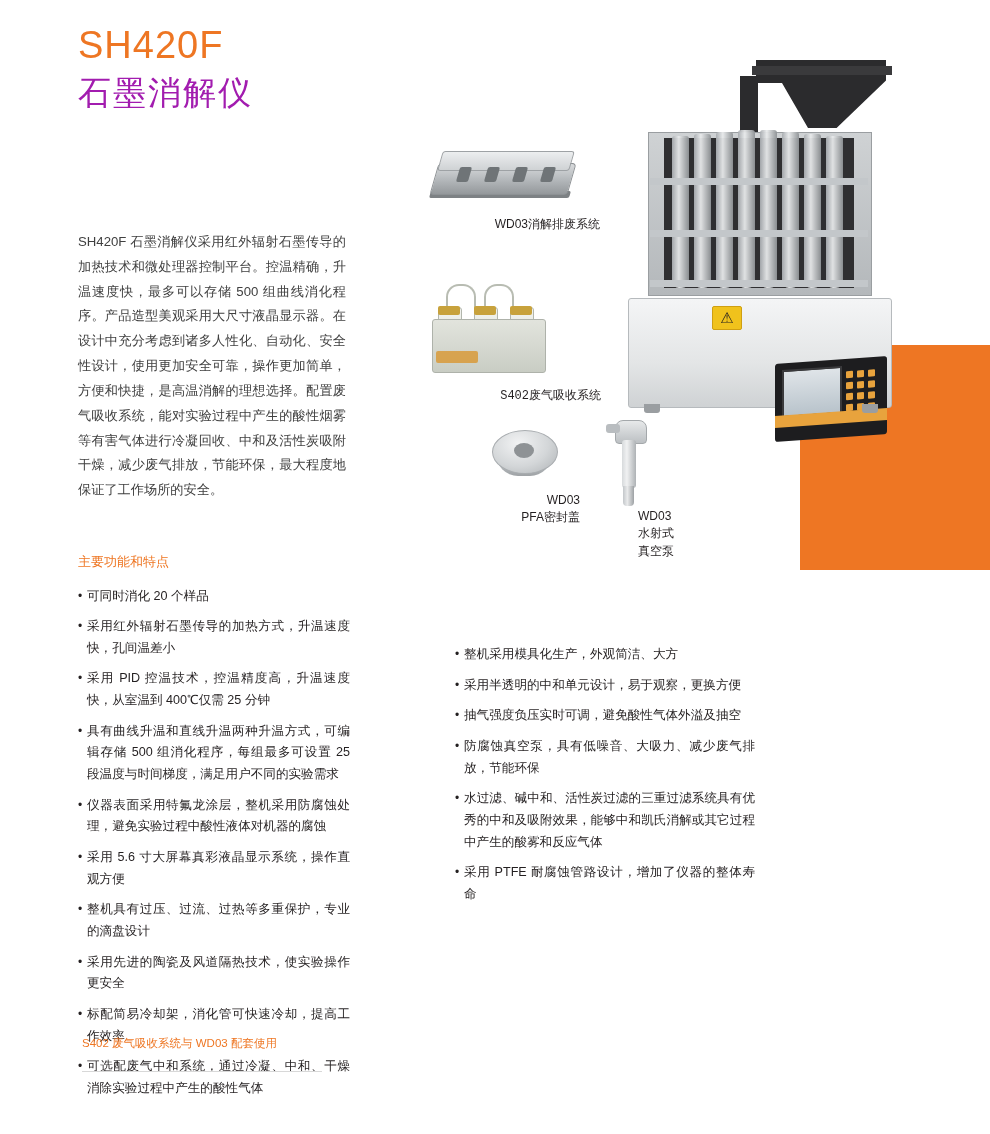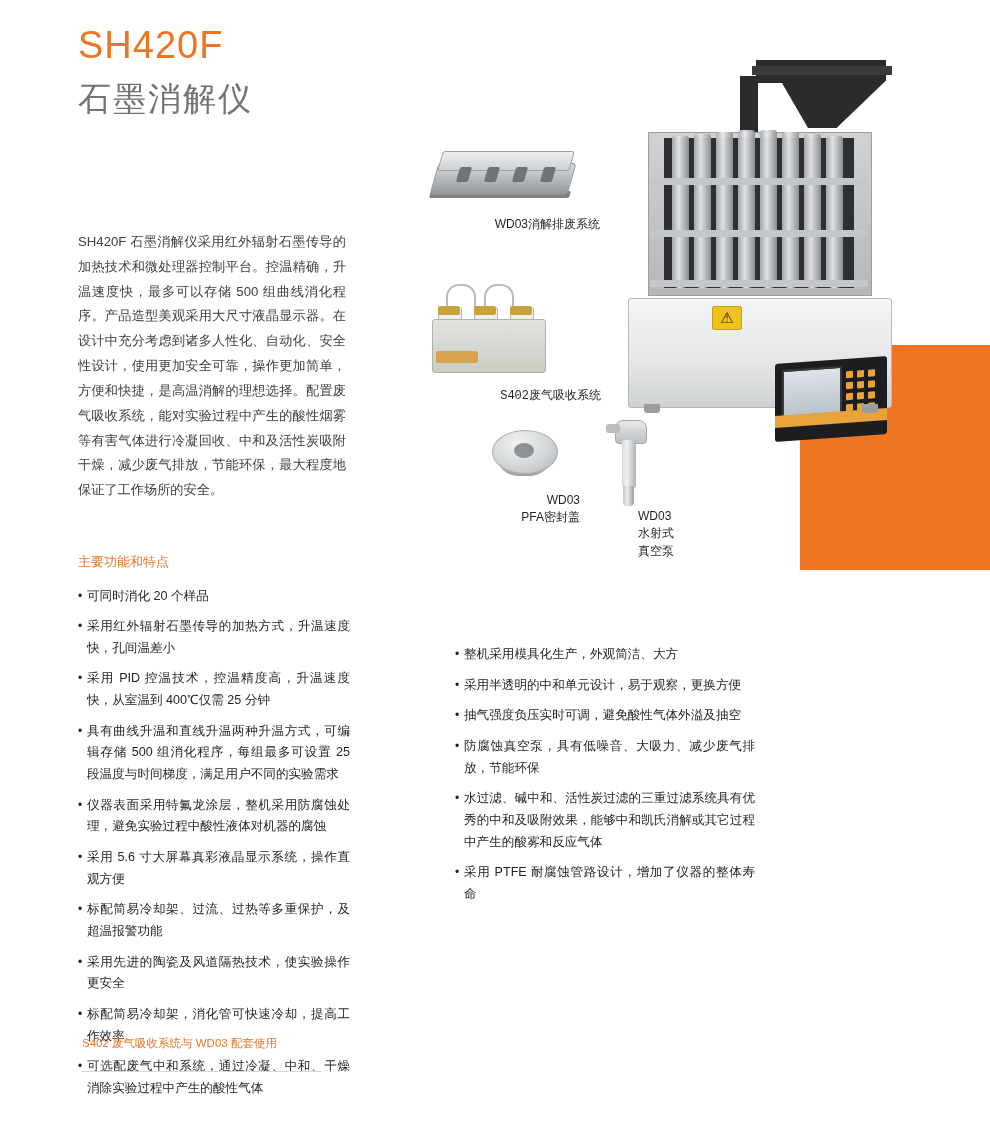--- a/index.html
+++ b/index.html
@@ -29,24 +29,24 @@
   }
   .title-main {
     font-size: 38px;
     color: #ee7623;
     letter-spacing: 1px;
     line-height: 1.25;
     font-weight: 400;
   }
   .title-sub {
     font-size: 33px;
-    color: #737373;
+    color: #a21caf;
     letter-spacing: 2px;
     line-height: 1.3;
-    margin-top: 8px;
+    margin-top: 2px;
     font-weight: 400;
     text-align: right;
   }
 
   
   .intro {
     position: absolute;
     left: 78px;
     top: 230px;
     width: 268px;
@@ -561,21 +561,21 @@
 
   <div class="left-col">
     <div class="section-heading">主要功能和特点</div>
     <ul class="feature-list">
       <li>可同时消化 20 个样品</li>
       <li>采用红外辐射石墨传导的加热方式，升温速度快，孔间温差小</li>
       <li>采用 PID 控温技术，控温精度高，升温速度快，从室温到 400℃仅需 25 分钟</li>
       <li>具有曲线升温和直线升温两种升温方式，可编辑存储 500 组消化程序，每组最多可设置 25 段温度与时间梯度，满足用户不同的实验需求</li>
       <li>仪器表面采用特氟龙涂层，整机采用防腐蚀处理，避免实验过程中酸性液体对机器的腐蚀</li>
       <li>采用 5.6 寸大屏幕真彩液晶显示系统，操作直观方便</li>
-      <li>标配简易冷却架、过流、过热等多重保护，及超温报警功能</li>
+      <li>整机具有过压、过流、过热等多重保护，专业的滴盘设计</li>
       <li>采用先进的陶瓷及风道隔热技术，使实验操作更安全</li>
       <li>标配简易冷却架，消化管可快速冷却，提高工作效率</li>
       <li>可选配废气中和系统，通过冷凝、中和、干燥消除实验过程中产生的酸性气体</li>
     </ul>
   </div>
 
   <div class="right-col">
     <div class="group2">
       <ul class="feature-list">
         <li>整机采用模具化生产，外观简洁、大方</li>

